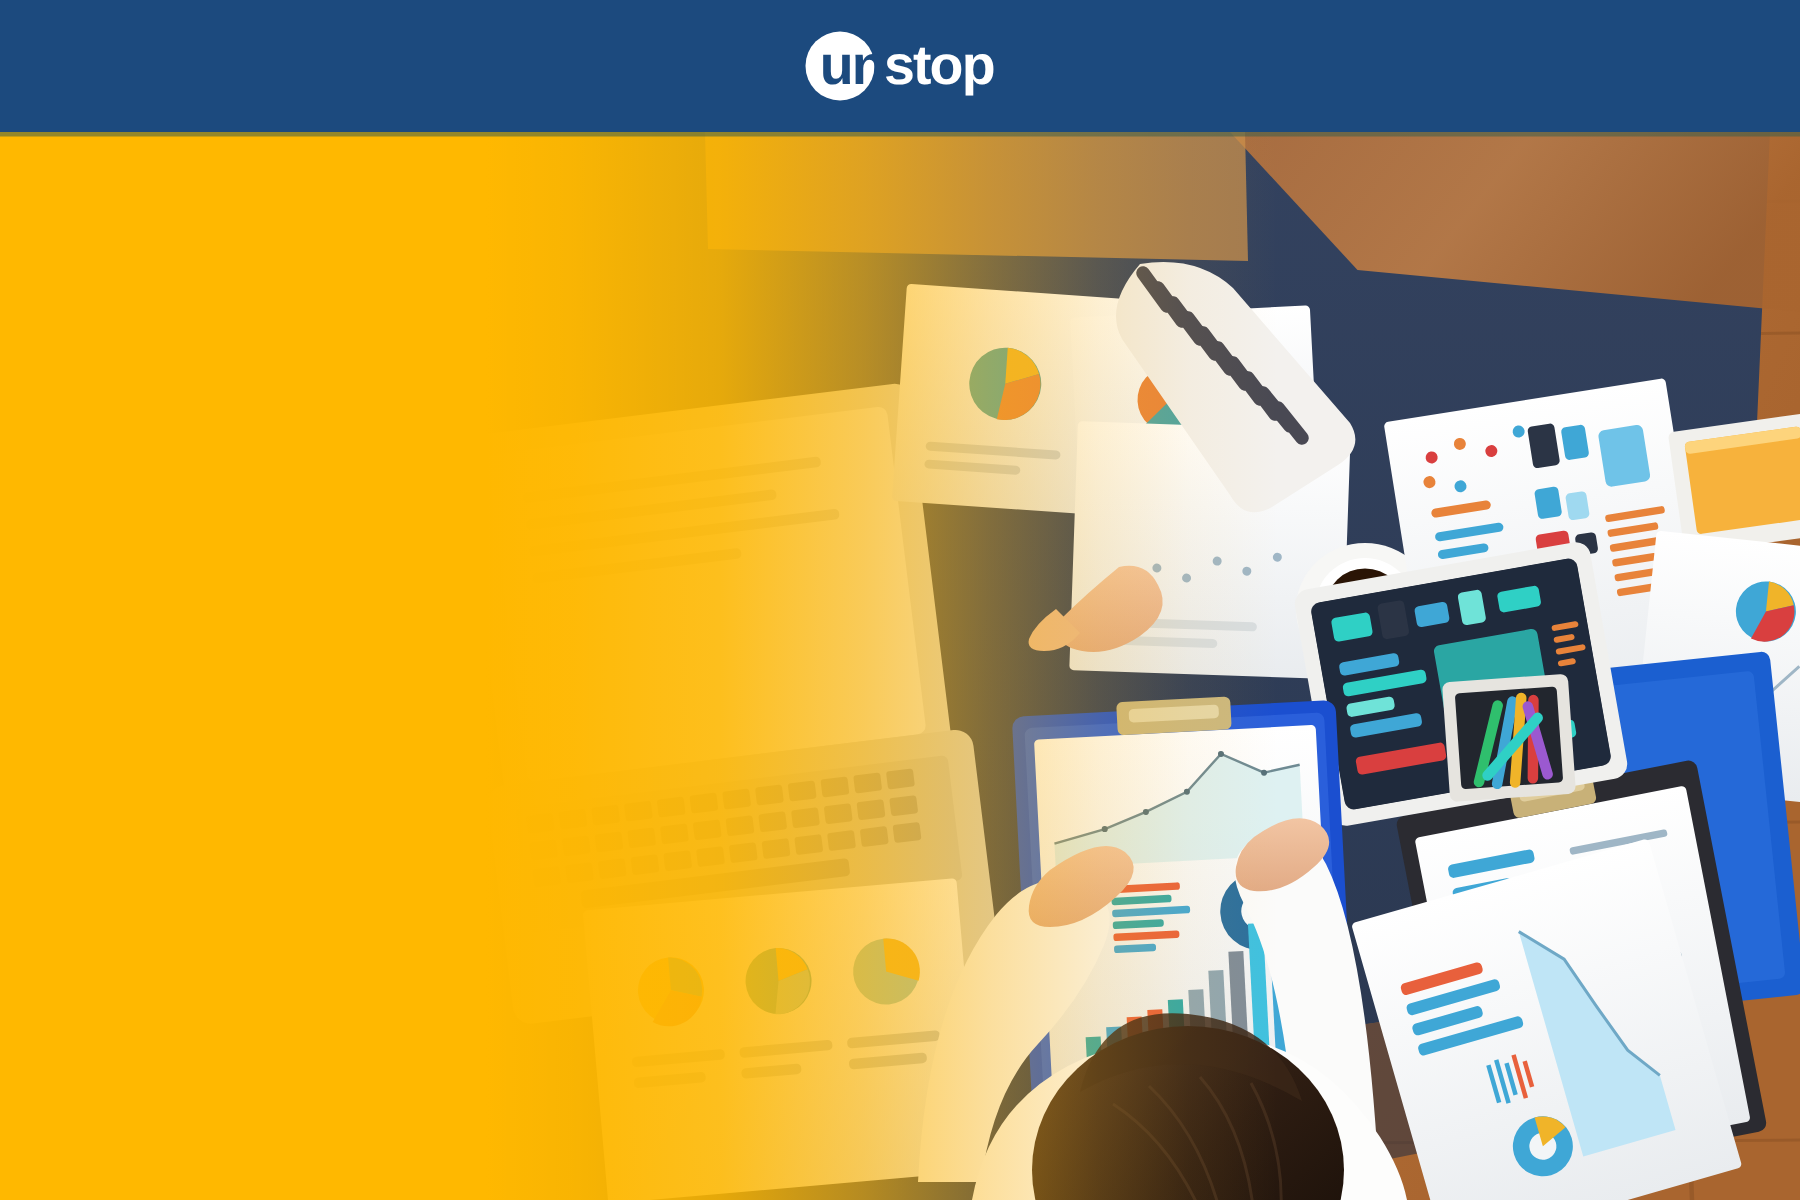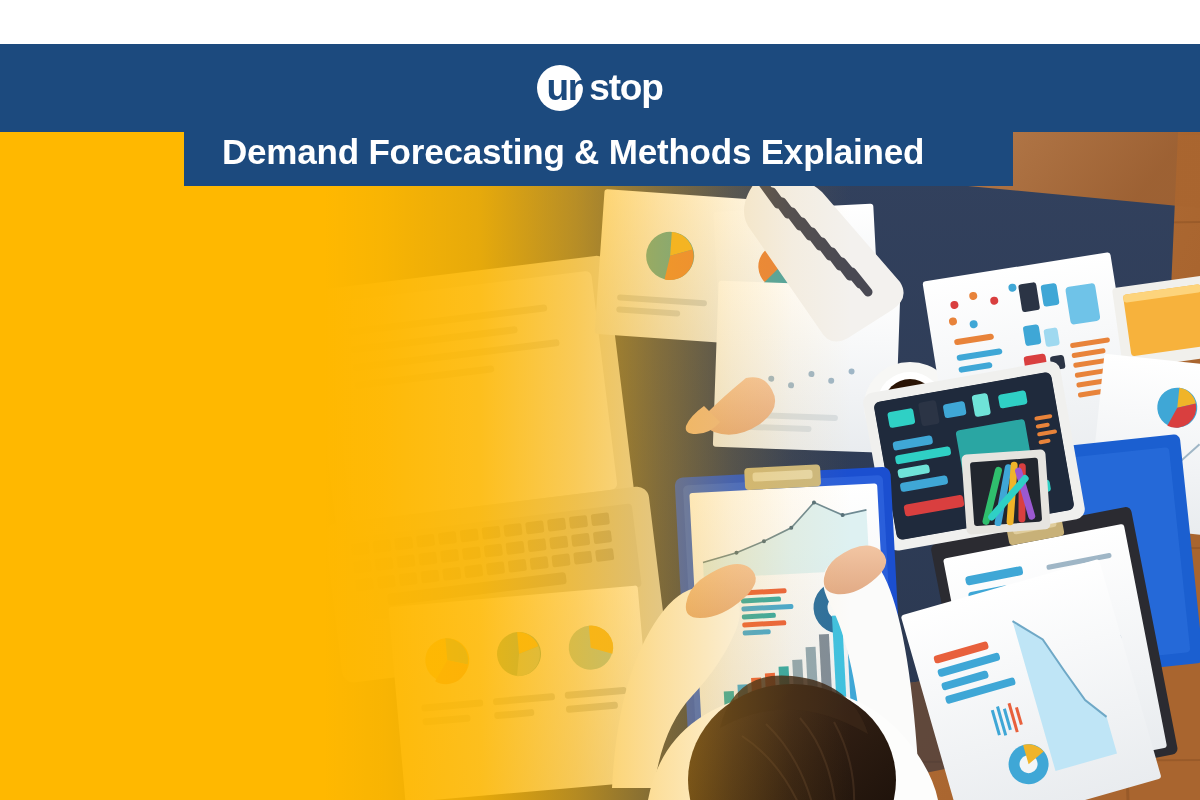--- a/index.html
+++ b/index.html
@@ -9,21 +9,21 @@
     background:#ffffff;
     font-family:"Liberation Sans", sans-serif;
   }
 
   .page { position:relative; width:1200px; height:800px; overflow:hidden; }
 
   
   .brandbar{
     position:absolute; left:0; top:0; width:1200px; height:88px;
     background:#1c4a7e; z-index:40;
-    display:flex; align-items:center; justify-content:center;margin-top:44px;
+    display:flex; align-items:center; justify-content:center;
   }
   .brandbar-edge{
     position:absolute; left:0; top:88px; width:1200px; height:3px;
     background:#3c5f4a; opacity:.55; z-index:39;
   }
   .logo{ position:relative; display:flex; align-items:center; height:48px; }
   .logo-circle{
     position:absolute; left:0; top:1px;
     width:46px; height:46px; border-radius:50%;
     background:#ffffff;
@@ -503,17 +503,14 @@
   <div class="brandbar">
     <div class="logo">
       <span class="logo-circle"></span>
       <span class="logo-text">
         <span class="logo-un">un</span><span class="logo-stop">stop</span>
       </span>
     </div>
   </div>
   <div class="brandbar-edge"></div>
 
-  <div class="title-banner">
-    <span class="title-text">Demand Forecasting &amp; Methods Explained</span>
-  </div>
 
 </div>
 
 </body></html>

